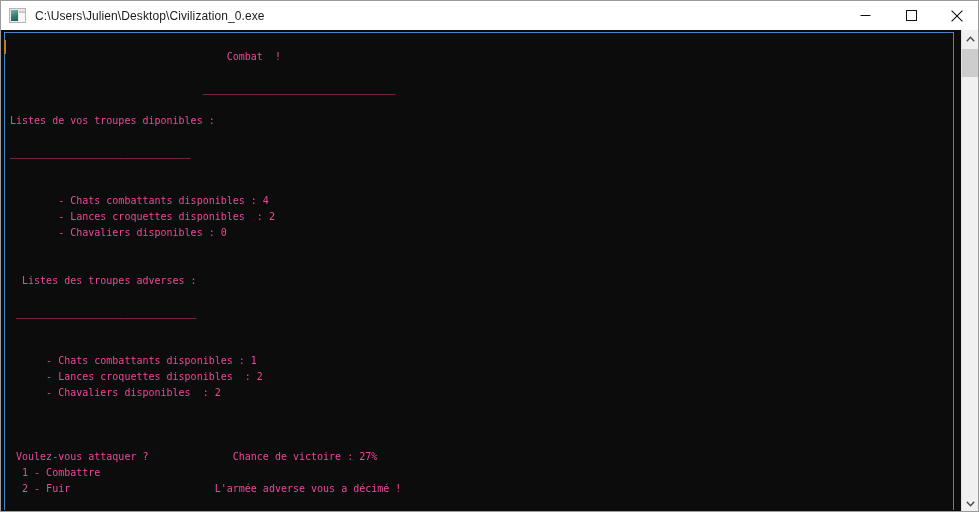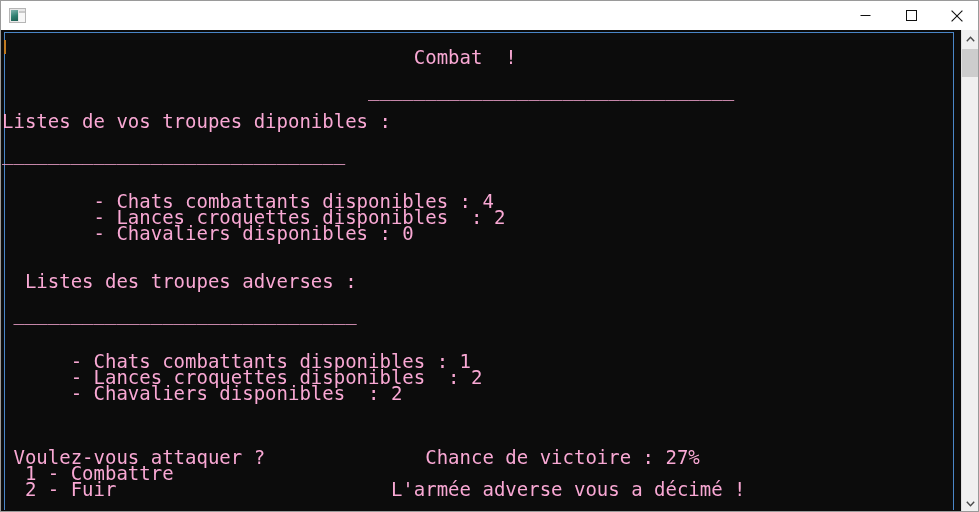--- a/index.html
+++ b/index.html
@@ -107,27 +107,27 @@
   .console-accent-left {
     position: absolute;
     left: 3px;
     top: 10px;
     width: 2px;
     height: 14px;
     background: #c07a22;
   }
   .console-text {
     position: absolute;
-    left: 1px;
+    left: 9px;
     top: 3px;
     width: 948px;
     height: 476px;
-    color: #f9a8d4;
+    color: #ec4899;
     font-family: "DejaVu Sans Mono", "Liberation Mono", monospace;
-    font-size: 19px;
+    font-size: 10px;
     line-height: 16px;
     white-space: pre;
     overflow: hidden;
     letter-spacing: 0px;
     tab-size: 8;
   }
   .console-text .ln {
     display: block;
     height: 16px;
     white-space: pre;
@@ -177,20 +177,21 @@
 </head>
 <body>
 
 <div class="window">
 
   <div class="titlebar">
     <div class="titlebar-icon">
       <div class="glyph-left"></div>
       <div class="glyph-right"></div>
     </div>
+    <div class="titlebar-title">C:\Users\Julien\Desktop\Civilization_0.exe</div>
     <div class="titlebar-spacer"></div>
 
     <div class="winbtn">
       <svg width="11" height="11" viewBox="0 0 11 11">
         <line x1="0.5" y1="5.5" x2="10.5" y2="5.5" stroke="#101010" stroke-width="1"></line>
       </svg>
     </div>
     <div class="winbtn">
       <svg width="11" height="11" viewBox="0 0 11 11">
         <rect x="0.5" y="0.5" width="10" height="10" fill="none" stroke="#101010" stroke-width="1"></rect>

